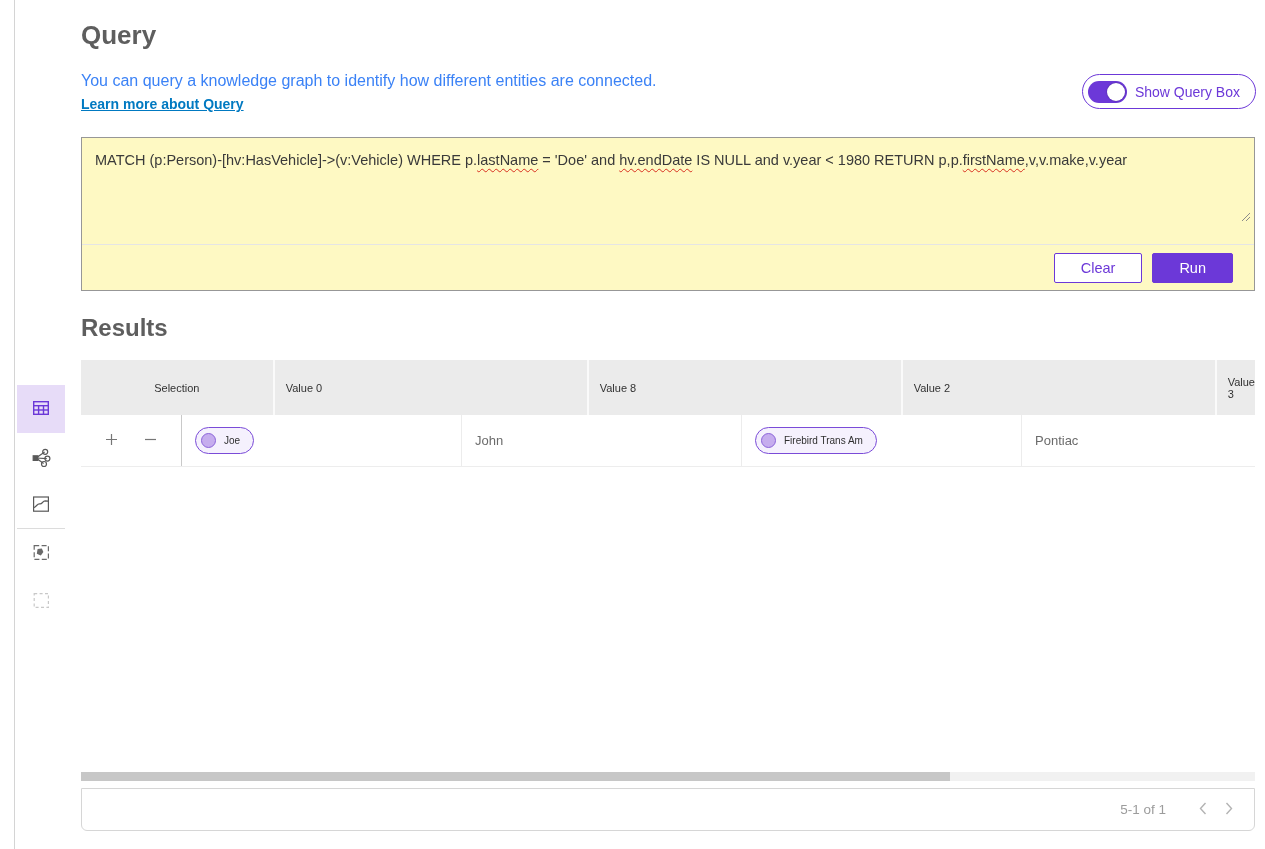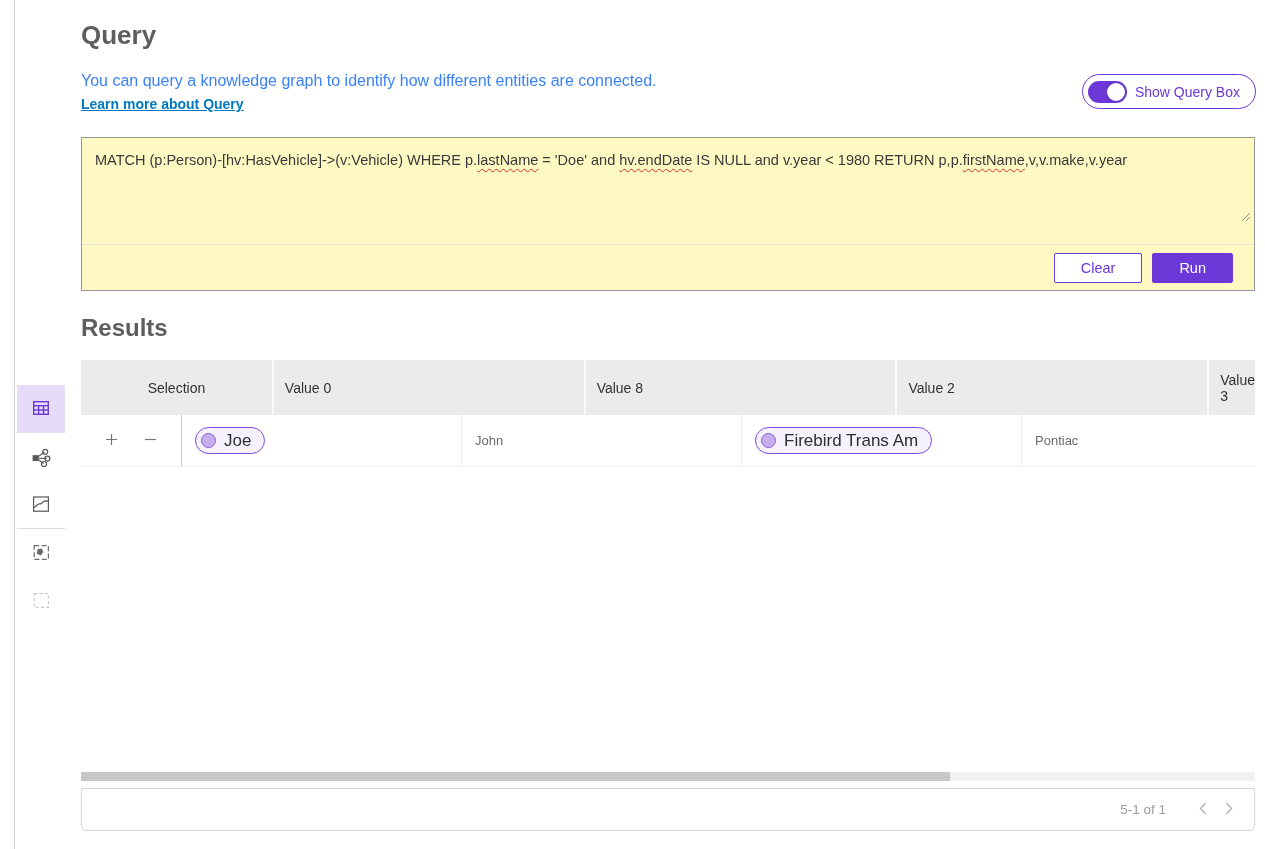--- a/index.html
+++ b/index.html
@@ -42,36 +42,36 @@
   .btn { height:30px; font-size:14.5px; font-family:"Liberation Sans", sans-serif;
          border-radius:2px; cursor:pointer; padding:0 26px;text-align:right; }
   .btn-outline { background:#fff; border:1px solid #6c38d8; color:#6c38d8; }
   .btn-fill { background:#6c38d8; border:1px solid #6c38d8; color:#ffffff; }
 
   
   .results-title { position:absolute; left:81px; top:314px; font-size:24px; font-weight:bold; color:#5e5e5e; }
 
   .tbl { position:absolute; left:81px; top:360px; width:1174px; }
   .thead { display:flex; height:55px; background:#ebebeb; }
-  .th { display:flex; align-items:center; padding-left:11px; font-size:14px; color:#323232;margin-left:48px; }
+  .th { display:flex; align-items:center; padding-left:11px; font-size:11px; color:#323232;margin-left:48px; }
   .th-sel { width:101px; justify-content:center; padding-left:0; }
   .th-val { width:280px; border-left:2px solid #fafafa; }
   .th-last { flex:1; }
   .trow { display:flex; height:52px; background:#fff; border-bottom:1px solid #ededed; }
   .td { display:flex; align-items:center; padding-left:13px; font-size:13px; color:#6b6b6b;
         border-right:1px solid #ececec; }
   .td-sel { width:101px; justify-content:center; gap:26px; padding-left:0; border-right:1px solid #c9c9c9; }
   .td-val { width:280px; }
   .td-last { flex:1; border-right:none; }
   .row-act { background:none; border:none; cursor:pointer; display:flex; align-items:center; }
 
   .chip { display:inline-flex; align-items:center; gap:8px; height:27px; padding:0 13px 0 5px;
           background:#f5f1fd; border:1px solid #7a4bd8; border-radius:14px; cursor:pointer; }
   .chip-dot { width:15px; height:15px; border-radius:50%; background:#c6adee; border:1px solid #8b63da; }
-  .chip-label { font-size:17px; color:#2f2f2f; }
+  .chip-label { font-size:10px; color:#2f2f2f; }
 
   
   .hscroll { position:absolute; left:81px; top:772px; width:1174px; height:9px; background:#f1f1f1; }
   .hscroll-thumb { width:869px; height:9px; background:#c7c7c7; cursor:grab; }
 
   .pager { position:absolute; left:81px; top:788px; width:1174px; height:43px;
            border:1px solid #d6d6d6; border-radius:0 0 6px 6px; background:#fff;
            display:flex; align-items:center; justify-content:flex-end; padding-right:12px; }
   .pager-label { font-size:13.5px; color:#9c9c9c; margin-right:24px; }
   .pager-btn { width:26px; height:26px; background:none; border:none; display:flex;

